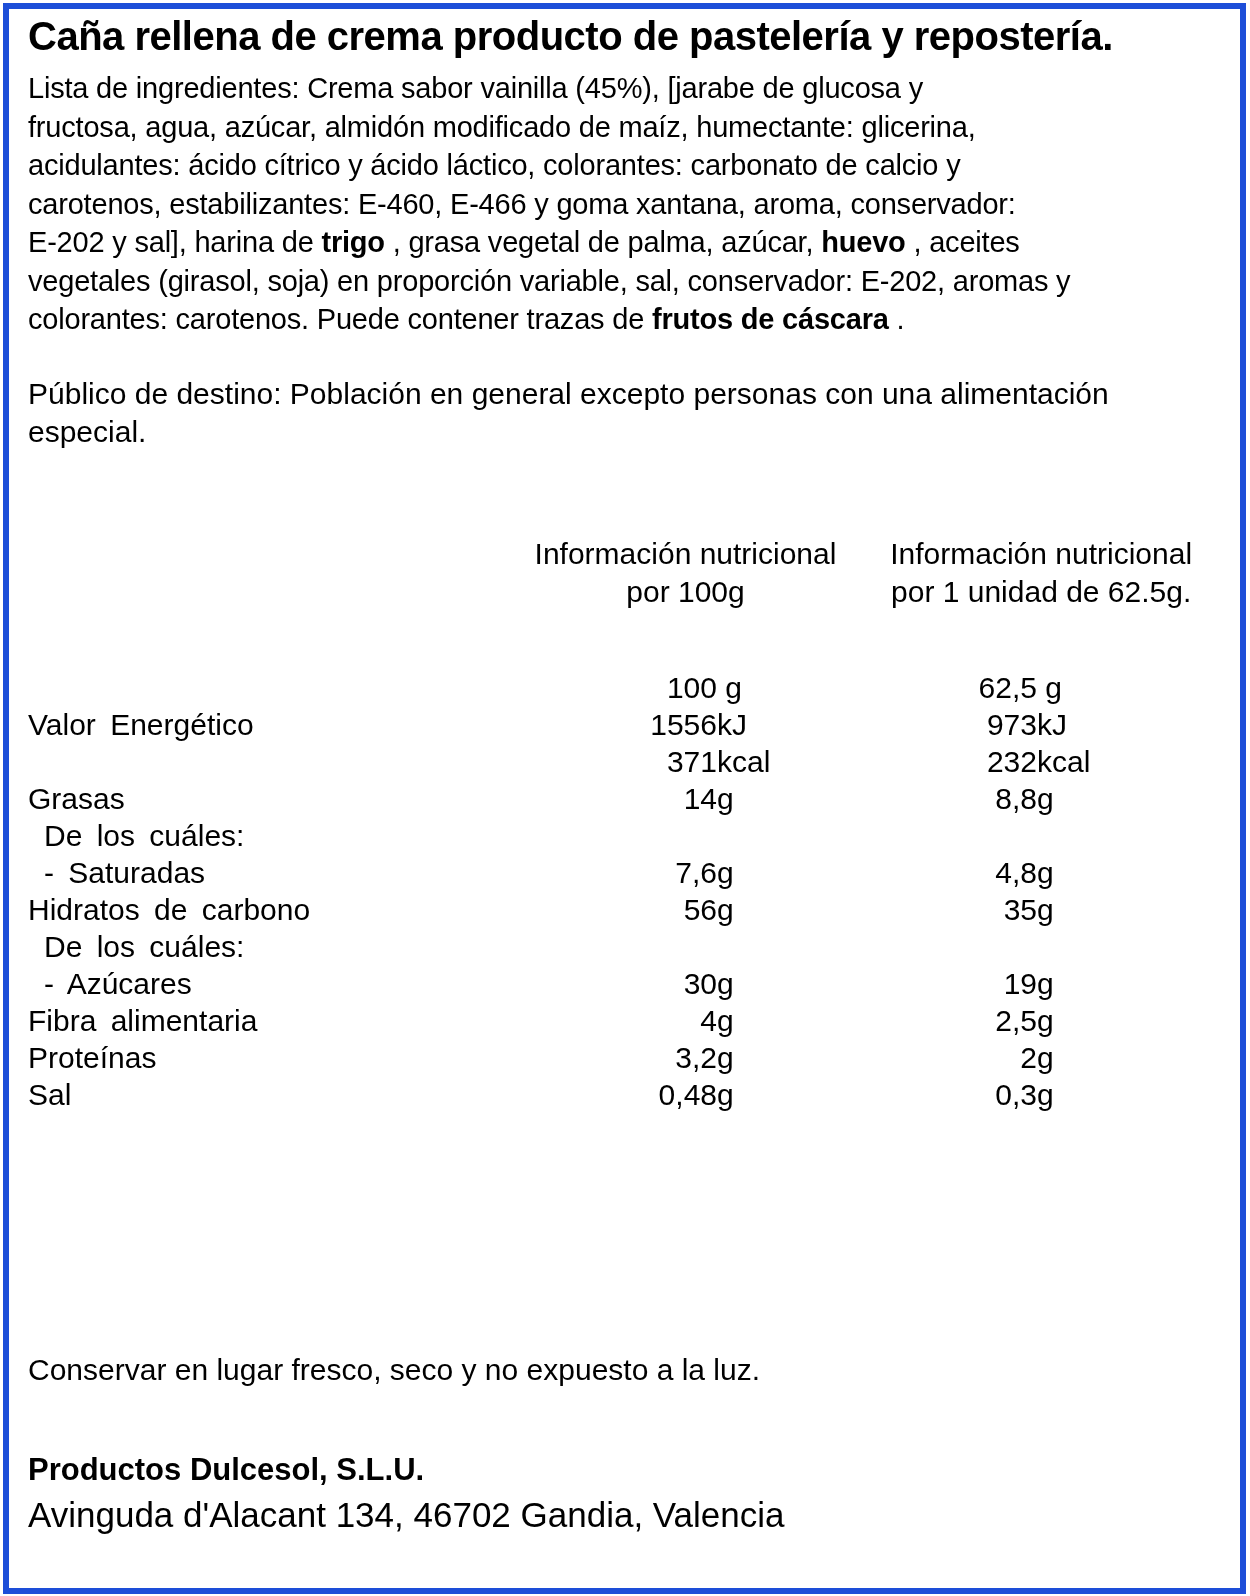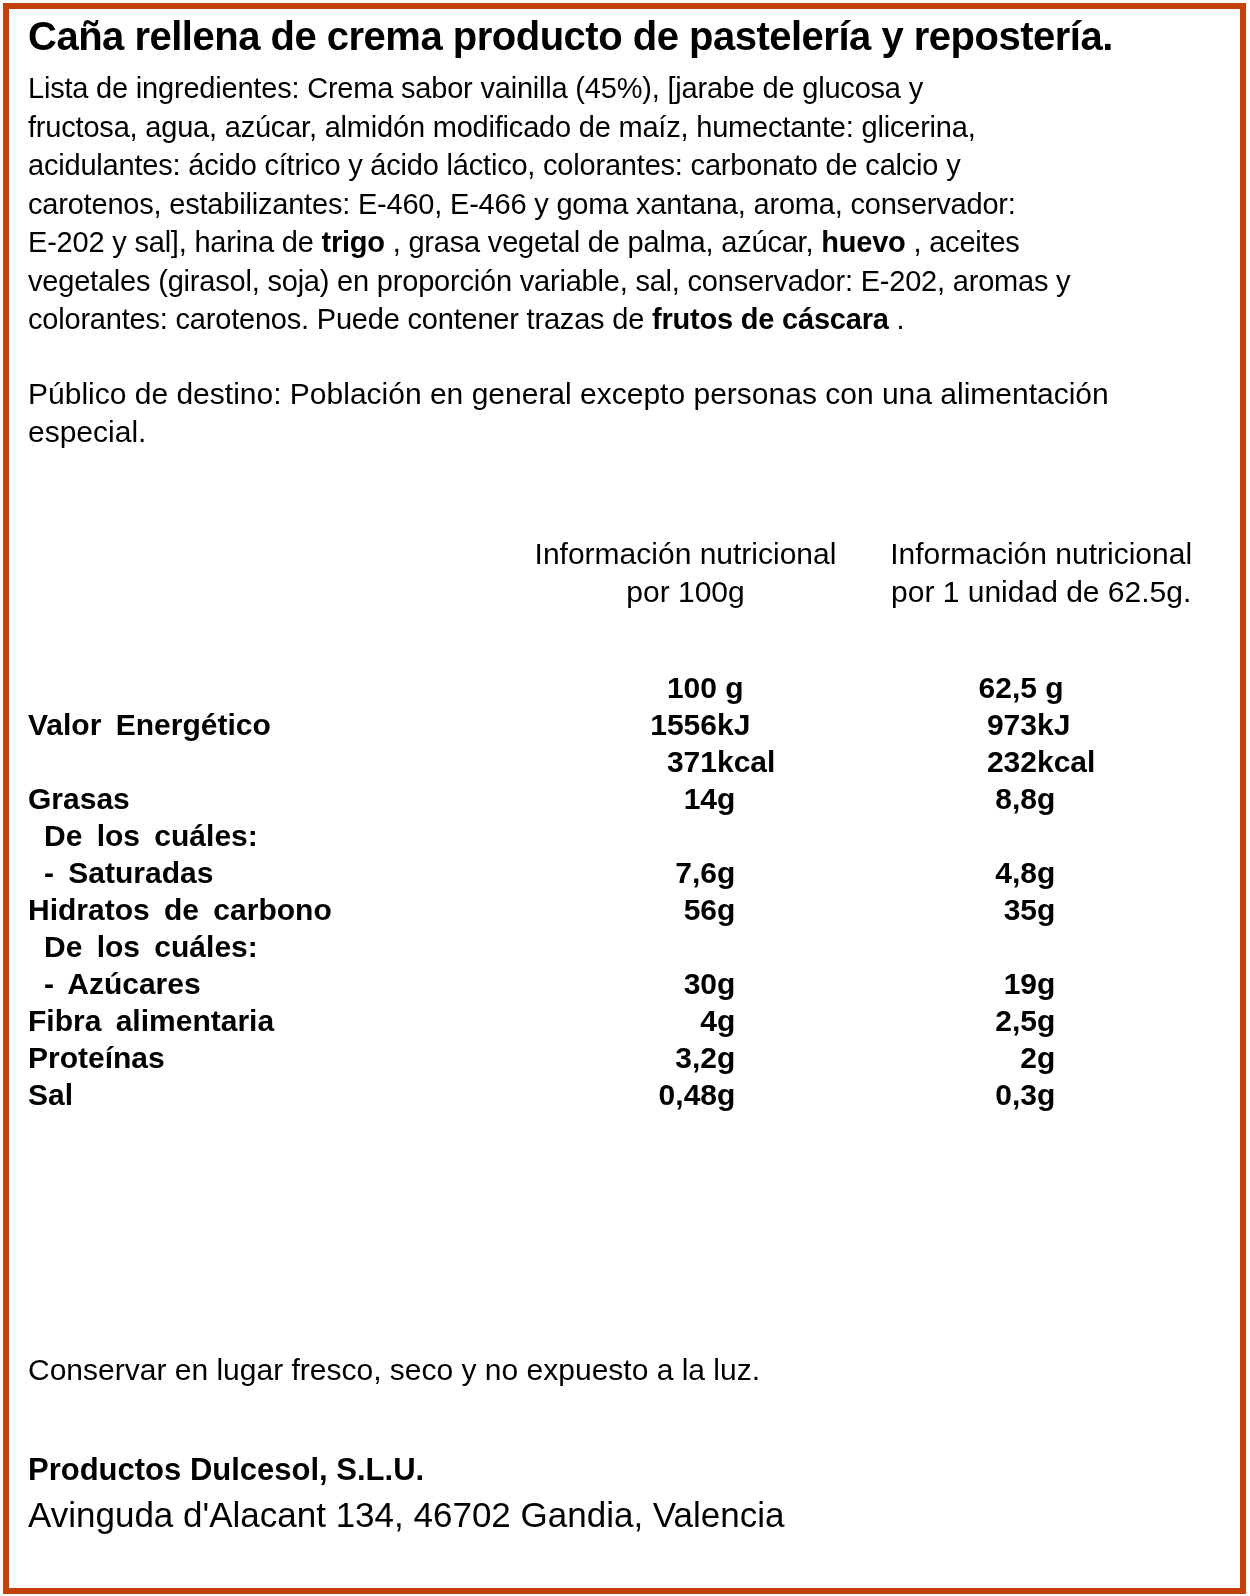--- a/index.html
+++ b/index.html
@@ -12,21 +12,21 @@
   .page {
     position: relative;
     width: 1250px;
     height: 1596px;
     background: #ffffff;
     overflow: hidden;
   }
   .label-frame {
     position: absolute;
     left: 3px; top: 3px; right: 4px; bottom: 2px;
-    border: 6px solid #c2410c;
+    border: 6px solid #1d4ed8;
     box-sizing: border-box;
     padding: 4px 32px 0 19px;
     overflow: hidden;
   }
   .title {
     margin: 0;
     font-size: 40px;
     font-weight: bold;
     letter-spacing: -0.5px;
     line-height: 46px;
@@ -51,21 +51,20 @@
     font-size: 30px;
     line-height: 38px;
     text-align: center;
   }
   .nh-spacer { width: 500px; }
   .nh-col { width: 340px; margin-top: 40px; }
   .nh-col.second { margin-left: 22px; }
   .nut-table {
     margin-top: 58px;
     font-size: 30px;
-    font-weight: bold;
   }
   .nrow { display: flex; line-height: 37px; }
   .nlabel { width: 519px; word-spacing: 6px; }
   .nlabel.indent { padding-left: 16px; width: 503px; box-sizing: content-box; width: 503px; }
   .num  { width: 170px; text-align: right; white-space: pre; }
   .unit { width: 150px; text-align: left; white-space: pre; }
   .unit.last { width: 120px; }
   .storage {
     margin-top: 238px;
     font-size: 30px;

